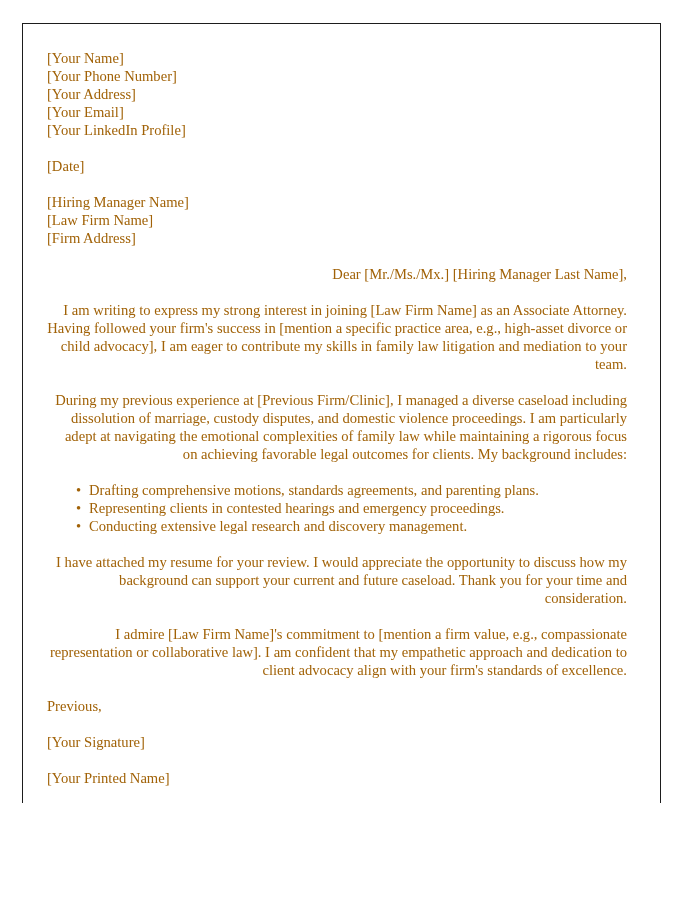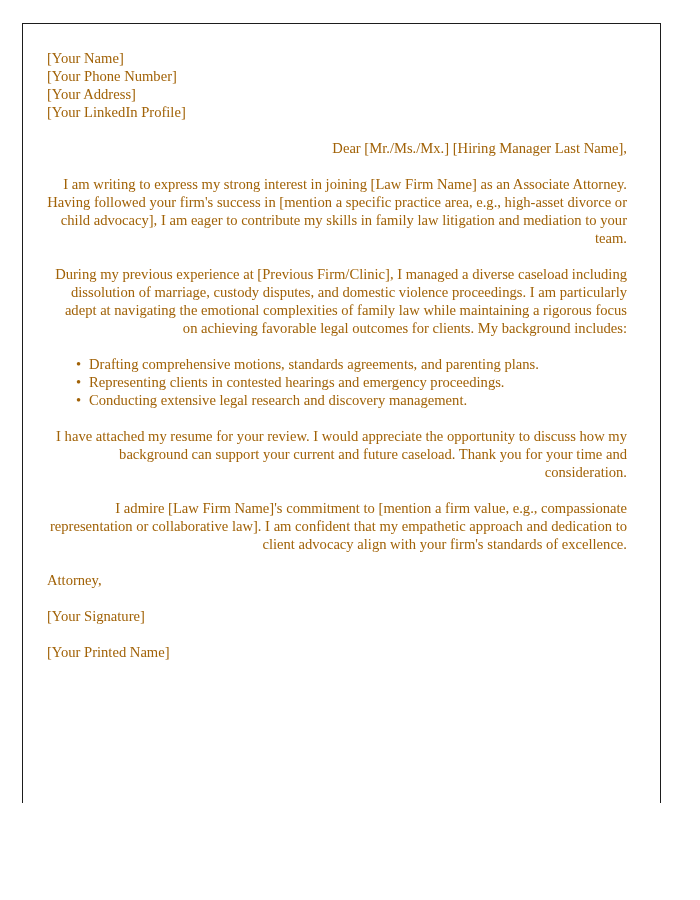--- a/index.html
+++ b/index.html
@@ -80,24 +80,33 @@
 </head>
 <body>
 
 <div id="page-sheet">
   <div id="letter-body">
 
     <div class="block">
       <span class="line">[Your Name]</span>
       <span class="line">[Your Phone Number]</span>
       <span class="line">[Your Address]</span>
+      <span class="line">[Your Email]</span>
       <span class="line">[Your LinkedIn Profile]</span>
     </div>
 
+    <div class="block">
+      <span class="line">[Date]</span>
+    </div>
 
+    <div class="block">
+      <span class="line">[Hiring Manager Name]</span>
+      <span class="line">[Law Firm Name]</span>
+      <span class="line">[Firm Address]</span>
+    </div>
 
     <p class="para">Dear [Mr./Ms./Mx.] [Hiring Manager Last Name],</p>
 
     <p class="para">I am writing to express my strong interest in joining [Law Firm Name] as an Associate Attorney. Having followed your firm's success in [mention a specific practice area, e.g., high-asset divorce or child advocacy], I am eager to contribute my skills in family law litigation and mediation to your team.</p>
 
     <p class="para">During my previous experience at [Previous Firm/Clinic], I managed a diverse caseload including dissolution of marriage, custody disputes, and domestic violence proceedings. I am particularly adept at navigating the emotional complexities of family law while maintaining a rigorous focus on achieving favorable legal outcomes for clients. My background includes:</p>
 
     <ul class="bullets">
       <li>
         <span class="bullet-dot">•</span>
@@ -111,21 +120,21 @@
         <span class="bullet-dot">•</span>
         <span>Conducting extensive legal research and discovery management.</span>
       </li>
     </ul>
 
     <p class="para">I have attached my resume for your review. I would appreciate the opportunity to discuss how my background can support your current and future caseload. Thank you for your time and consideration.</p>
 
     <p class="para">I admire [Law Firm Name]'s commitment to [mention a firm value, e.g., compassionate representation or collaborative law]. I am confident that my empathetic approach and dedication to client advocacy align with your firm's standards of excellence.</p>
 
     <div class="block">
-      <span class="line">Attorney,</span>
+      <span class="line">Previous,</span>
     </div>
 
     <div class="block">
       <span class="line">[Your Signature]</span>
     </div>
 
     <div class="block">
       <span class="line">[Your Printed Name]</span>
     </div>
 

